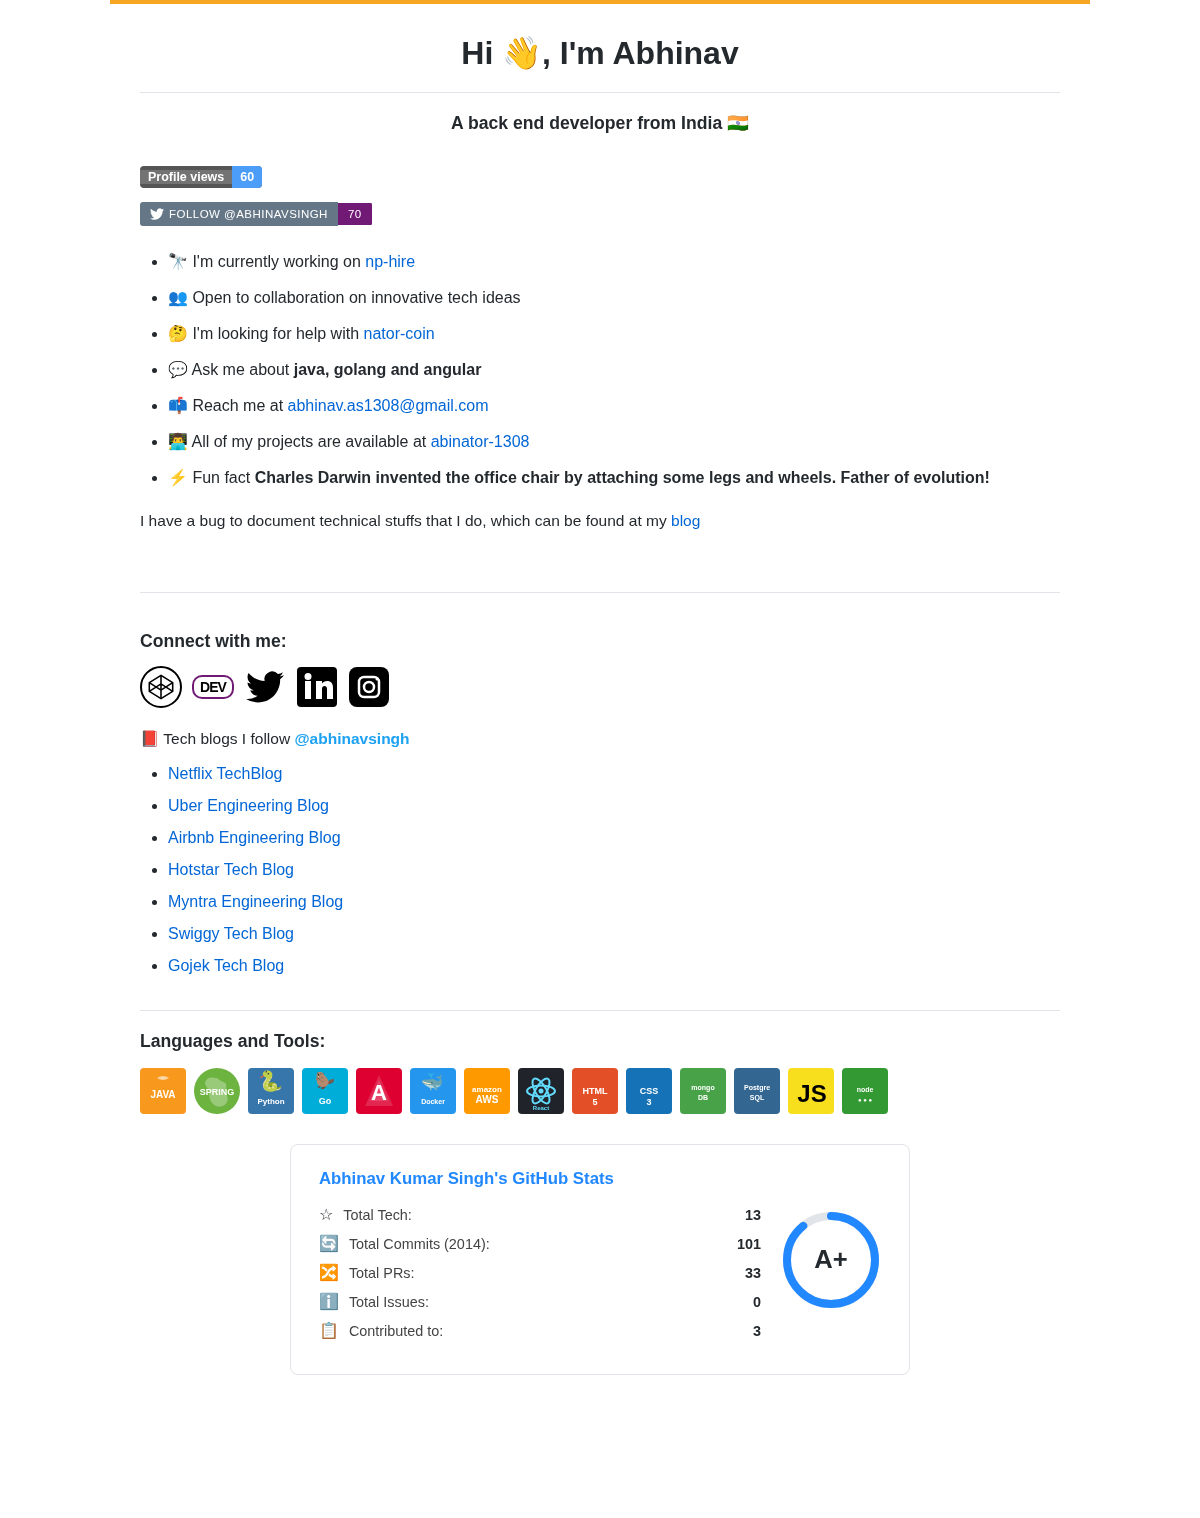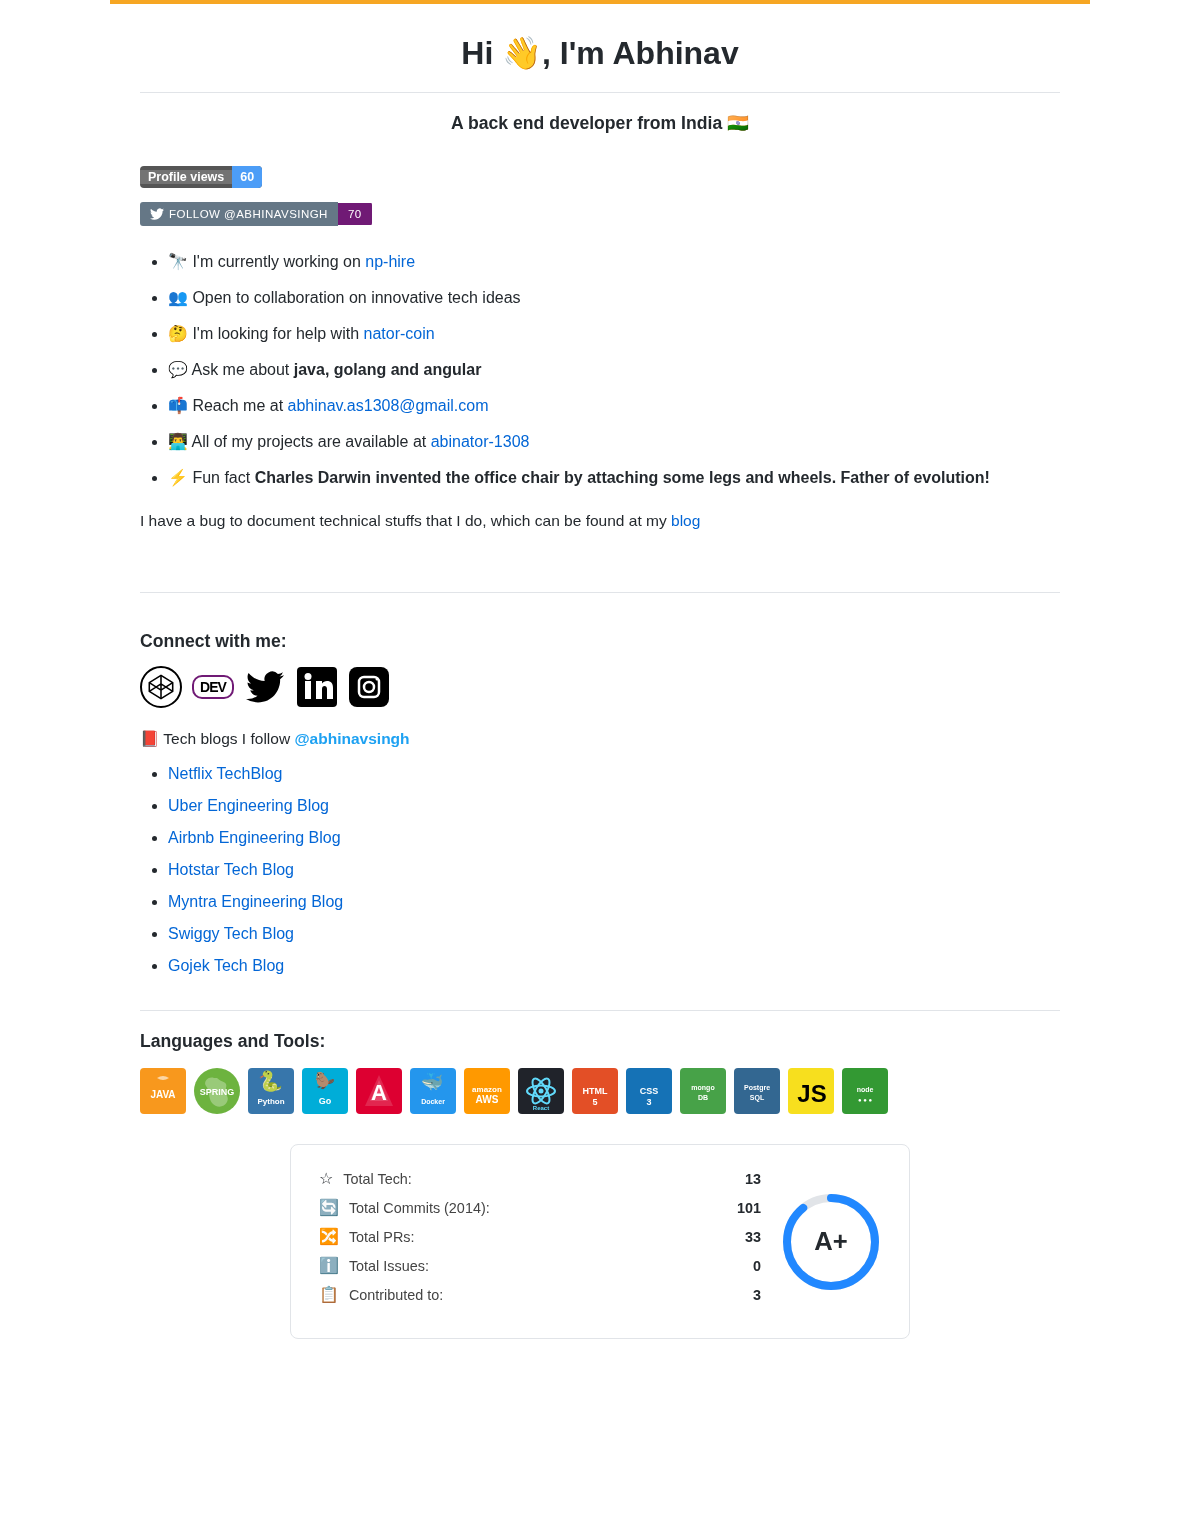--- a/index.html
+++ b/index.html
@@ -482,20 +482,21 @@
       <rect width="46" height="46" rx="4" fill="#339933"></rect>
       <text x="23" y="24" text-anchor="middle" fill="white" font-size="7" font-weight="900" font-family="Arial">node</text>
       <text x="23" y="34" text-anchor="middle" fill="white" font-size="6" font-weight="900" font-family="Arial">● ● ●</text>
     </svg>
   </div>
 </div>
 
 
 <div class="github-stats-card">
   <div class="github-stats-left">
+    <div class="github-stats-title">Abhinav Kumar Singh's GitHub Stats</div>
     <div class="stats-row">
       <span class="stat-icon">☆</span>
       <span class="stat-label">Total Tech:</span>
       <span class="stat-value">13</span>
     </div>
     <div class="stats-row">
       <span class="stat-icon">🔄</span>
       <span class="stat-label">Total Commits (2014):</span>
       <span class="stat-value">101</span>
     </div>

